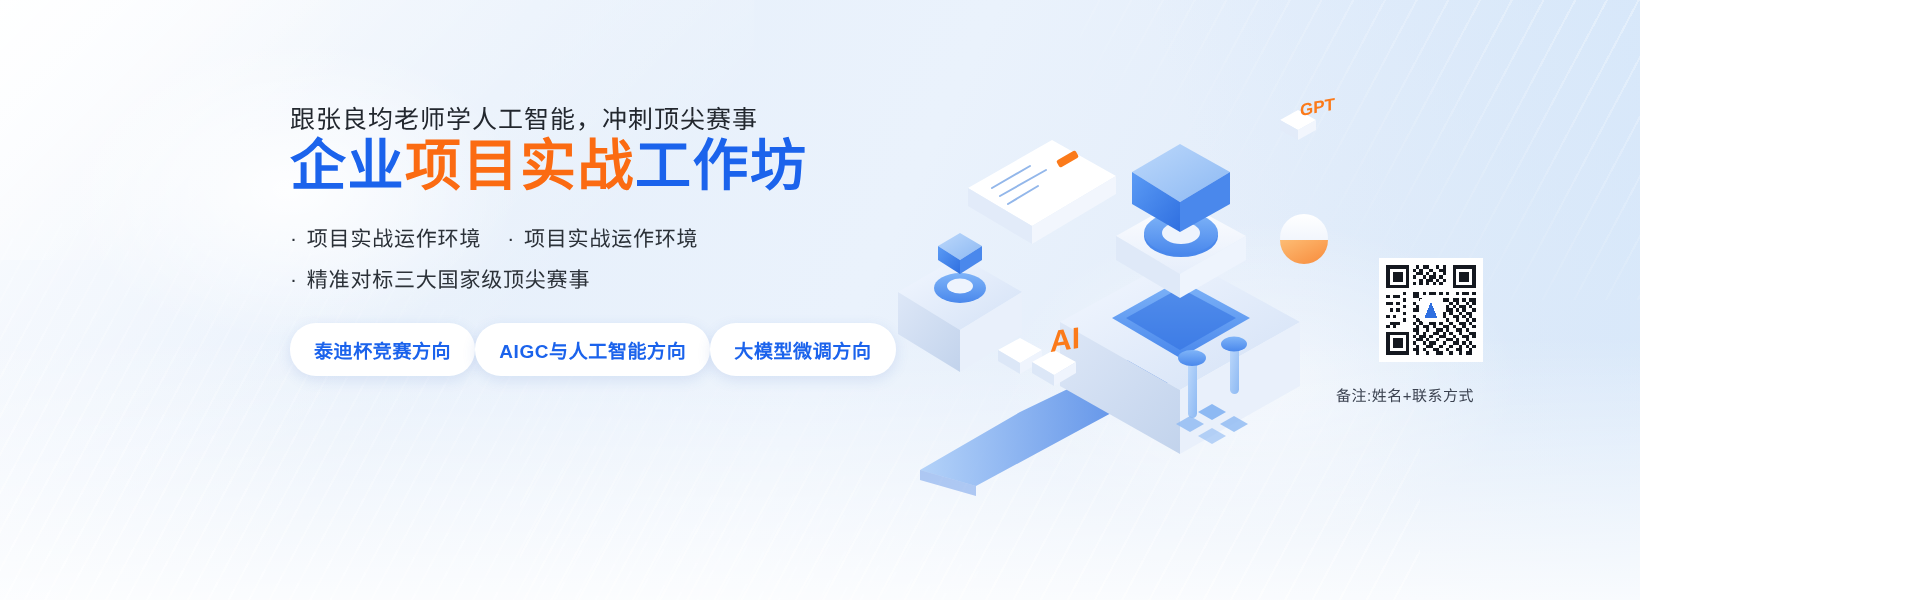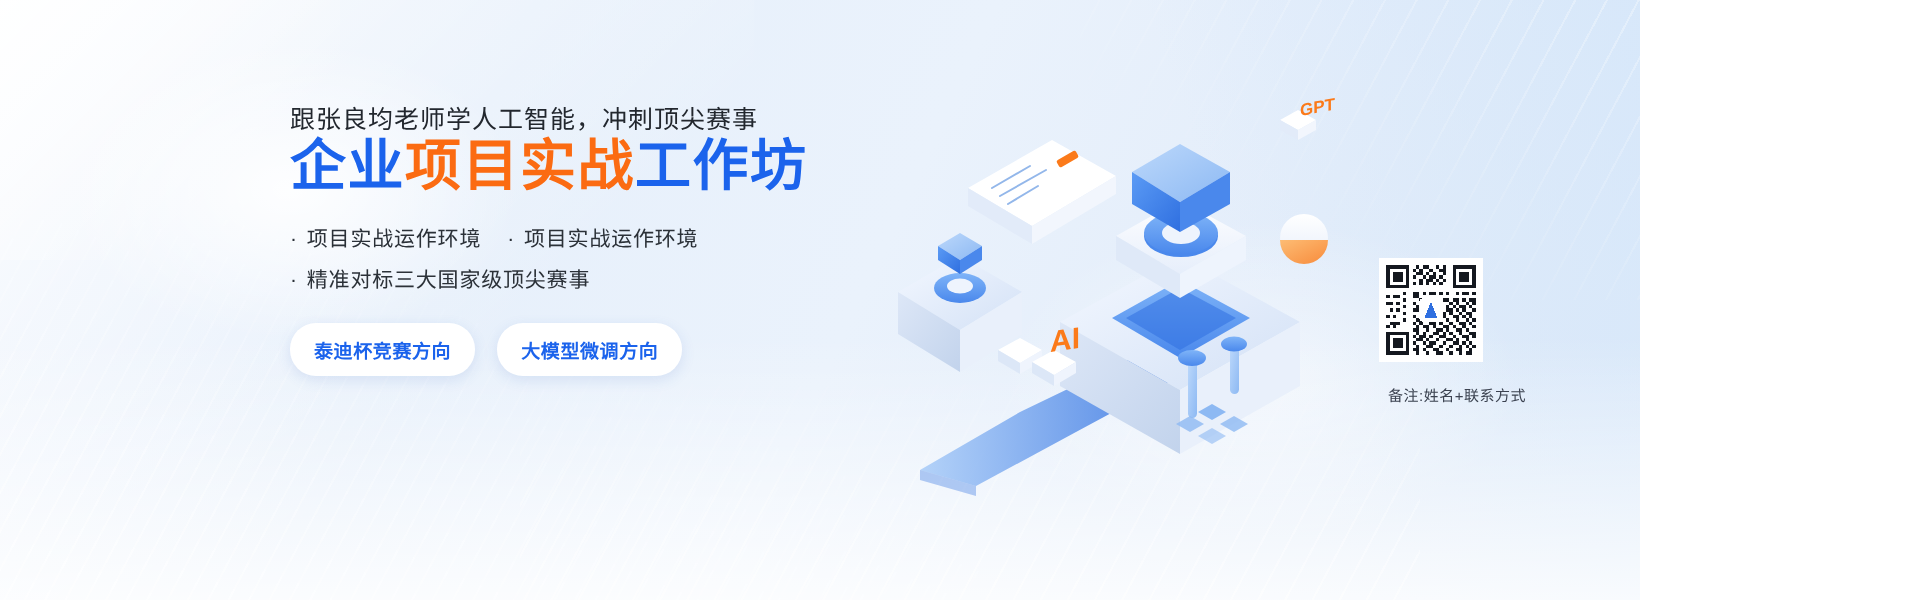--- a/index.html
+++ b/index.html
@@ -136,21 +136,20 @@
     display: inline-block;
     margin-right: 9px;
     color: #2b3138;
     font-size: 21px;
     transform: translateY(-1px);
   }
 
   .tags {
     margin-top: 30px;
     display: flex;
-    gap: 22px;
   }
   .tag {
     background: #ffffff;
     color: #1b63ec;
     font-size: 19px;
     font-weight: 700;
     letter-spacing: .6px;
     padding: 13px 24px;
     border-radius: 26px;
     box-shadow: 0 4px 14px rgba(53,104,196,.13);
@@ -165,21 +164,21 @@
     width: 470px;
     height: 470px;
   }
 
   
   .qr-block {
     position: absolute;
     left: 1336px;
     top: 258px;
     width: 190px;
-    text-align: right;
+    text-align: left;
   }
   .qr-code {
     width: 96px;
     height: 96px;
     margin: 0 auto;
     background: #ffffff;
     padding: 4px;
     box-sizing: content-box;
   }
   .qr-caption {
@@ -231,20 +230,21 @@
         <span class="feature-item">
           <span class="dot">·</span>
           <span>精准对标三大国家级顶尖赛事</span>
         </span>
       </div>
 
     </div>
 
     <div class="tags">
       <div class="tag">泰迪杯竞赛方向</div>
+      <div class="tag">AIGC与人工智能方向</div>
       <div class="tag">大模型微调方向</div>
     </div>
 
   </div>
 
   <div class="illustration">
     <svg width="470" height="470" viewBox="0 0 470 470" xmlns="http://www.w3.org/2000/svg">
       <defs>
         <linearGradient id="gBlueDark" x1="0" y1="0" x2="1" y2="1">
           <stop offset="0" stop-color="#5b9bf5"></stop>

